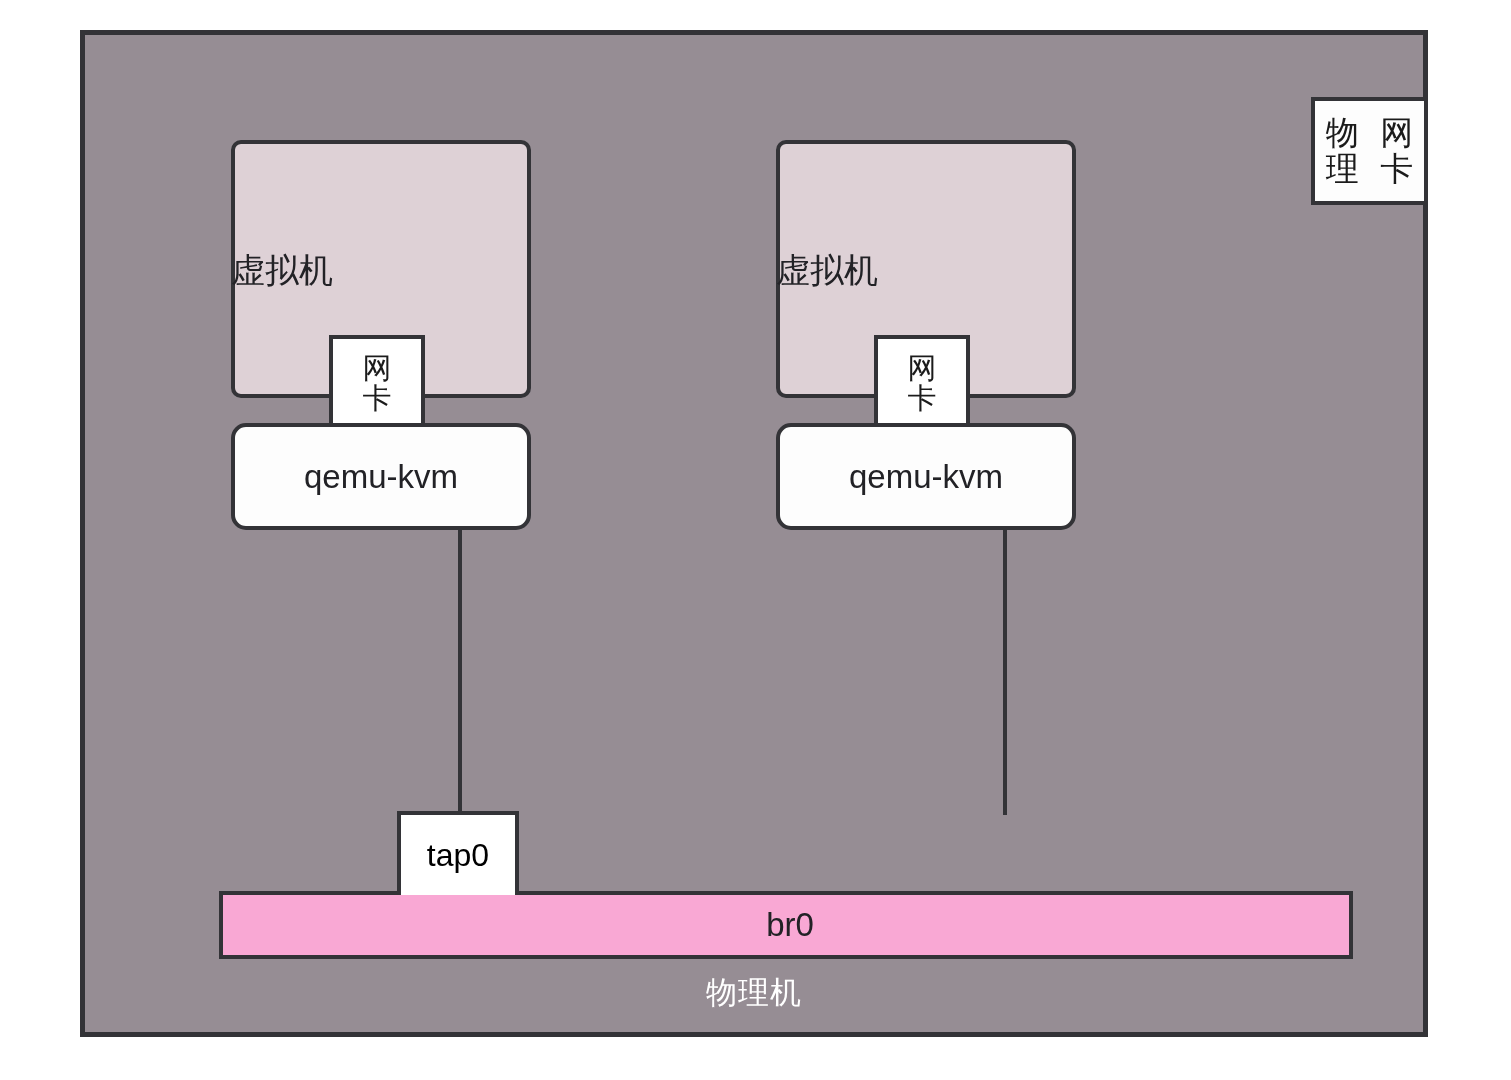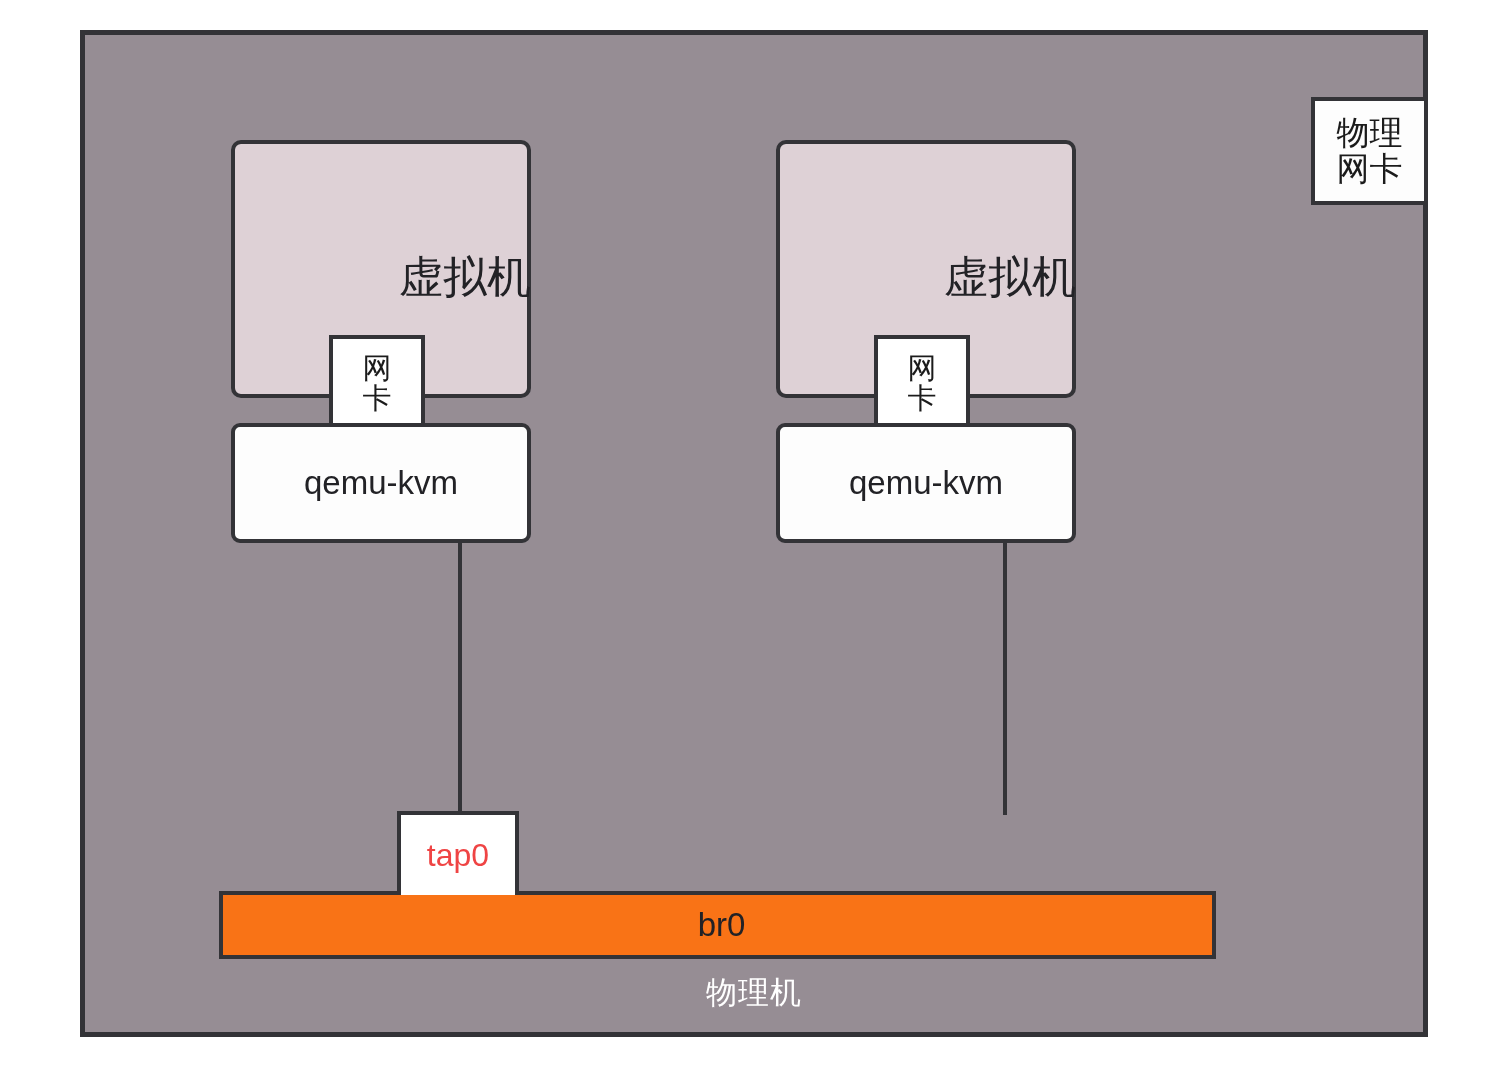--- a/index.html
+++ b/index.html
@@ -49,21 +49,21 @@
   .phys-nic {
     position: absolute;
     left: 1226px;
     top: 62px;
     width: 117px;
     height: 108px;
     background: #fdfdfd;
     border: 4px solid #333337;
     box-sizing: border-box;
     display: flex;
-    flex-direction: column;
+    flex-direction: row;
     align-items: center;
     justify-content: center;
     line-height: 1.1;
     text-align: center;
   }
   .phys-nic span {
     font-size: 33px;
     color: #1b1b1b;
     display: block;
   }
@@ -87,22 +87,22 @@
     border: 4px solid #333337;
     border-radius: 10px;
     box-sizing: border-box;
   }
 
   .vm-title {
     position: absolute;
     left: 0;
     right: 0;
     top: 108px;
-    text-align: right;
-    font-size: 44px;
+    text-align: left;
+    font-size: 34px;
     color: #222226;
   }
 
   
   .vm-nic {
     position: absolute;
     left: 98px;
     top: 195px;
     width: 96px;
     height: 92px;
@@ -122,24 +122,24 @@
     color: #1b1b1b;
     display: block;
   }
 
   
   .qemu-box {
     position: absolute;
     left: 0;
     top: 283px;
     width: 300px;
-    height: 120px;
+    height: 107px;
     background: #fdfdfd;
     border: 4px solid #333337;
-    border-radius: 9px;
+    border-radius: 15px;
     box-sizing: border-box;
     z-index: 5;
     display: flex;
     align-items: center;
     justify-content: center;
     font-size: 33px;
     color: #222226;
   }
 
   
@@ -160,33 +160,33 @@
     height: 84px;
     background: #ffffff;
     border: 4px solid #333337;
     border-bottom: none;
     box-sizing: border-box;
     z-index: 6;
     display: flex;
     align-items: center;
     justify-content: center;
     font-size: 32px;
-    color: #ef4444;
+    color: #000000;
   }
   .tap-box.t0 { left: 312px; }
   .tap-box.t1 { left: 857px; }
 
   
   .br-bar {
     position: absolute;
     left: 134px;
     top: 856px;
-    width: 997px;
+    width: 1134px;
     height: 68px;
-    background: #f97316;
+    background: #f9a8d4;
     border: 4px solid #333337;
     box-sizing: border-box;
     z-index: 2;
     display: flex;
     align-items: center;
     justify-content: center;
     font-size: 33px;
     color: #222226;
     padding-left: 8px;
   }

